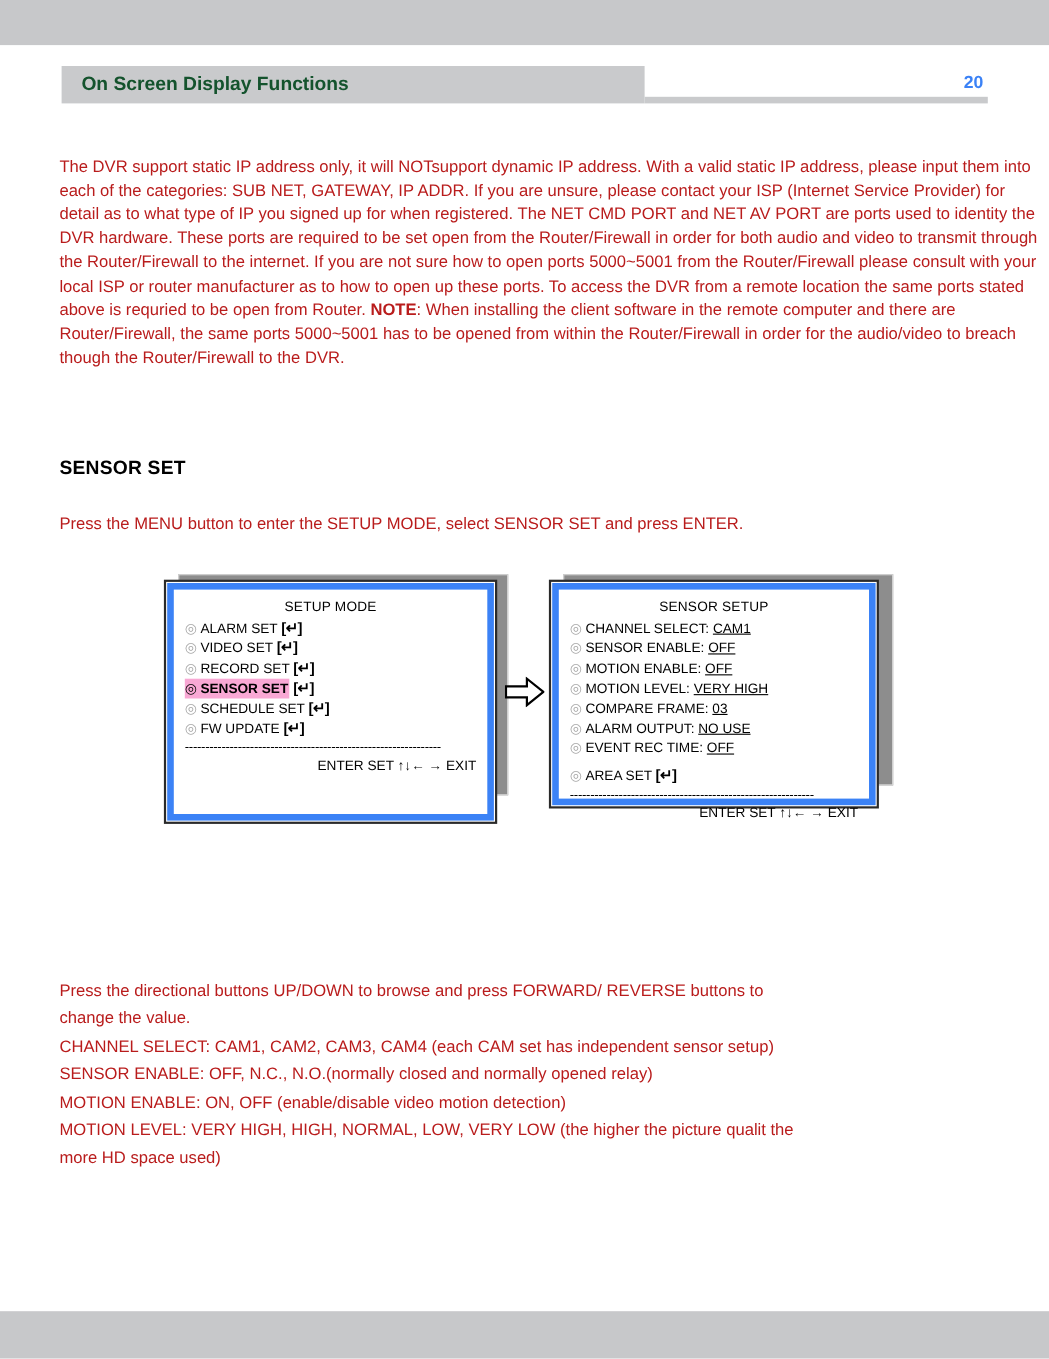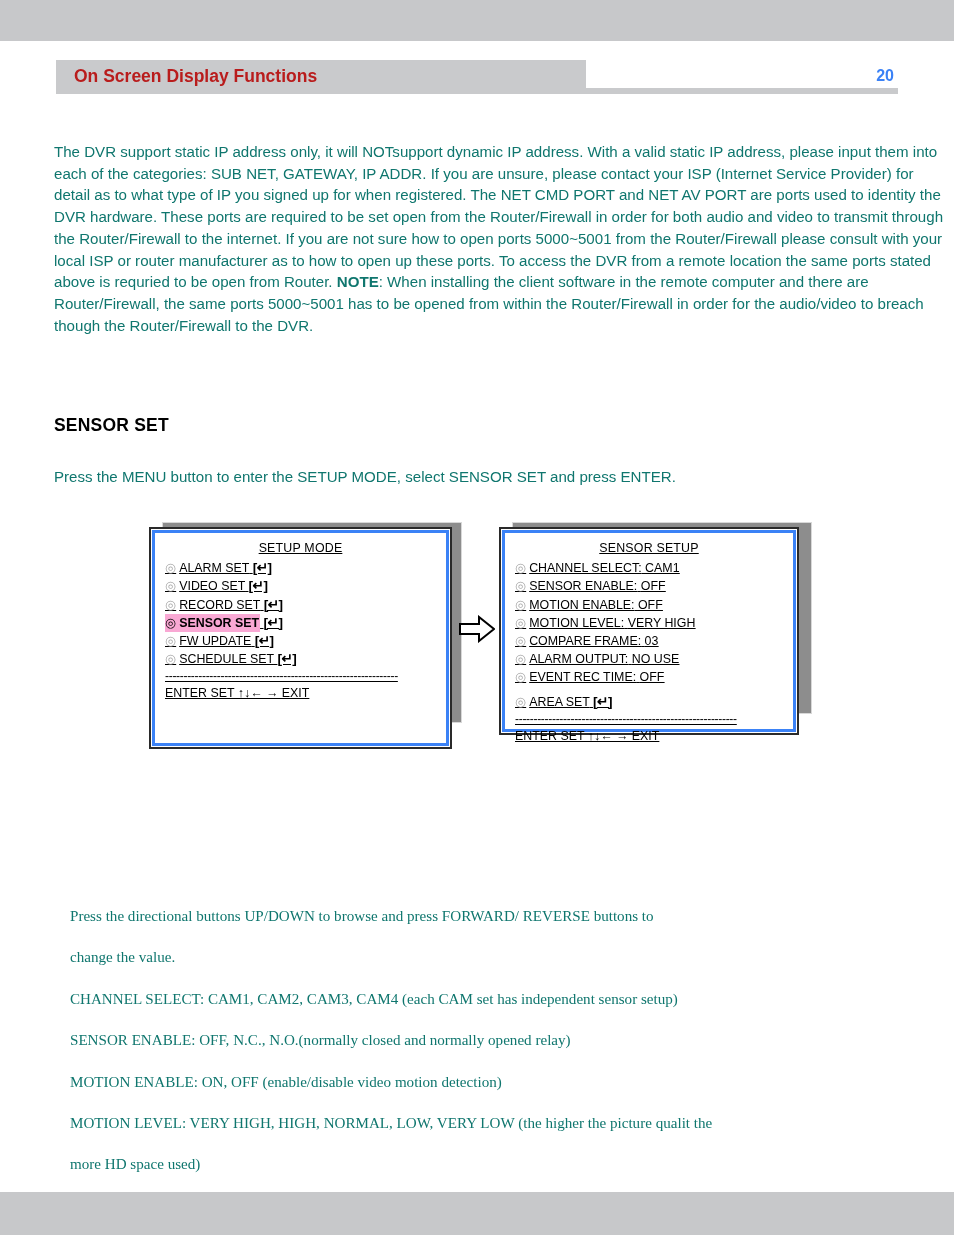--- a/index.html
+++ b/index.html
@@ -41,21 +41,21 @@
     height: 34px;
     background: #c9cacc;
   }
   #header-title {
     position: absolute;
     left: 18px;
     top: 6px;
     font-size: 17.5px;
     font-weight: bold;
     letter-spacing: 0px;
-    color: #b91c1c;
+    color: #14532d;
     white-space: nowrap;
   }
   #header-page-number {
     position: absolute;
     right: 4px;
     top: 7px;
     font-size: 16px;
     font-weight: bold;
     color: #3b82f6;
   }
@@ -66,21 +66,21 @@
     width: 312px;
     height: 6px;
     background: #c9cacc;
   }
 
   
   .prose {
     position: absolute;
     font-size: 15.1px;
     line-height: 21.7px;
-    color: #0f766e;
+    color: #b91c1c;
   }
   #intro-paragraph {
     left: 54px;
     top: 141px;
     width: 894px;
   }
   #intro-paragraph .note-label { font-weight: bold; }
 
   #sensor-set-heading {
     position: absolute;
@@ -95,38 +95,37 @@
     top: 466px;
     width: 894px;
   }
 
   #bottom-paragraph {
     left: 54px;
     top: 888px;
     width: 894px;
     line-height: 25.4px;
   }
-  #bottom-paragraph p { margin: 16px; font-family: Liberation Serif, serif; }
+  #bottom-paragraph p { margin: 0; }
 
   
   .osd-wrap { position: absolute; }
 
   .osd-shadow {
     position: absolute;
     background: #8d8d8d;
     border: 1px solid #d8d8d8;
     box-sizing: border-box;
   }
   .osd-box {
     position: absolute;
     background: #ffffff;
-    border: 3px solid #3b82f6;
+    border: 6px solid #3b82f6;
     box-sizing: border-box;
     box-shadow: 0 0 0 1px #ffffff, 0 0 0 3px #2a2a2a;
-    text-decoration: underline;
   }
   .osd-inner {
     padding: 6px 10px 6px 10px;
     font-size: 12.4px;
     line-height: 18.2px;
     color: #000;
   }
   .osd-title {
     text-align: center;
     font-size: 12.4px;
@@ -160,21 +159,21 @@
   .osd-divider {
     font-size: 12px;
     letter-spacing: -0.3px;
     white-space: nowrap;
     overflow: hidden;
     color: #000;
     margin-top: 2px;
     line-height: 12px;
   }
   .osd-footer {
-    text-align: left;
+    text-align: right;
     font-size: 12.4px;
     margin-top: 2px;
     white-space: nowrap;
   }
   .osd-spacer { height: 6px; }
 
   
   #osd-left-shadow  { left: 10px;  top: 0px;  width: 300px; height: 201px; }
   #osd-left-box     { left: 0px;   top: 8px;  width: 297px; height: 216px; }
   
@@ -224,25 +223,25 @@
         </div>
 
       <div>
           <span class="osd-row"><span class="osd-bullet">◎</span><span class="osd-label">RECORD SET</span> <span class="osd-enter">[↵]</span></span>
         </div>
 
 
       <div><span class="osd-row selected"><span class="osd-bullet">◎</span><span class="osd-label">SENSOR SET</span></span> <span class="osd-enter">[↵]</span></div>
 
       <div>
+          <span class="osd-row"><span class="osd-bullet">◎</span><span class="osd-label">SCHEDULE SET</span> <span class="osd-enter">[↵]</span></span>
+        </div>
+
+      <div>
           <span class="osd-row"><span class="osd-bullet">◎</span><span class="osd-label">FW UPDATE</span> <span class="osd-enter">[↵]</span></span>
-        </div>
-
-      <div>
-          <span class="osd-row"><span class="osd-bullet">◎</span><span class="osd-label">SCHEDULE SET</span> <span class="osd-enter">[↵]</span></span>
         </div>
 
       <div class="osd-divider">---------------------------------------------------------------</div>
       <div class="osd-footer">ENTER SET ↑↓← → EXIT</div>
     </div>
   </div>
 </div>
 
 <div id="flow-arrow">
   <svg width="36" height="28" viewBox="0 0 36 28" xmlns="http://www.w3.org/2000/svg">

